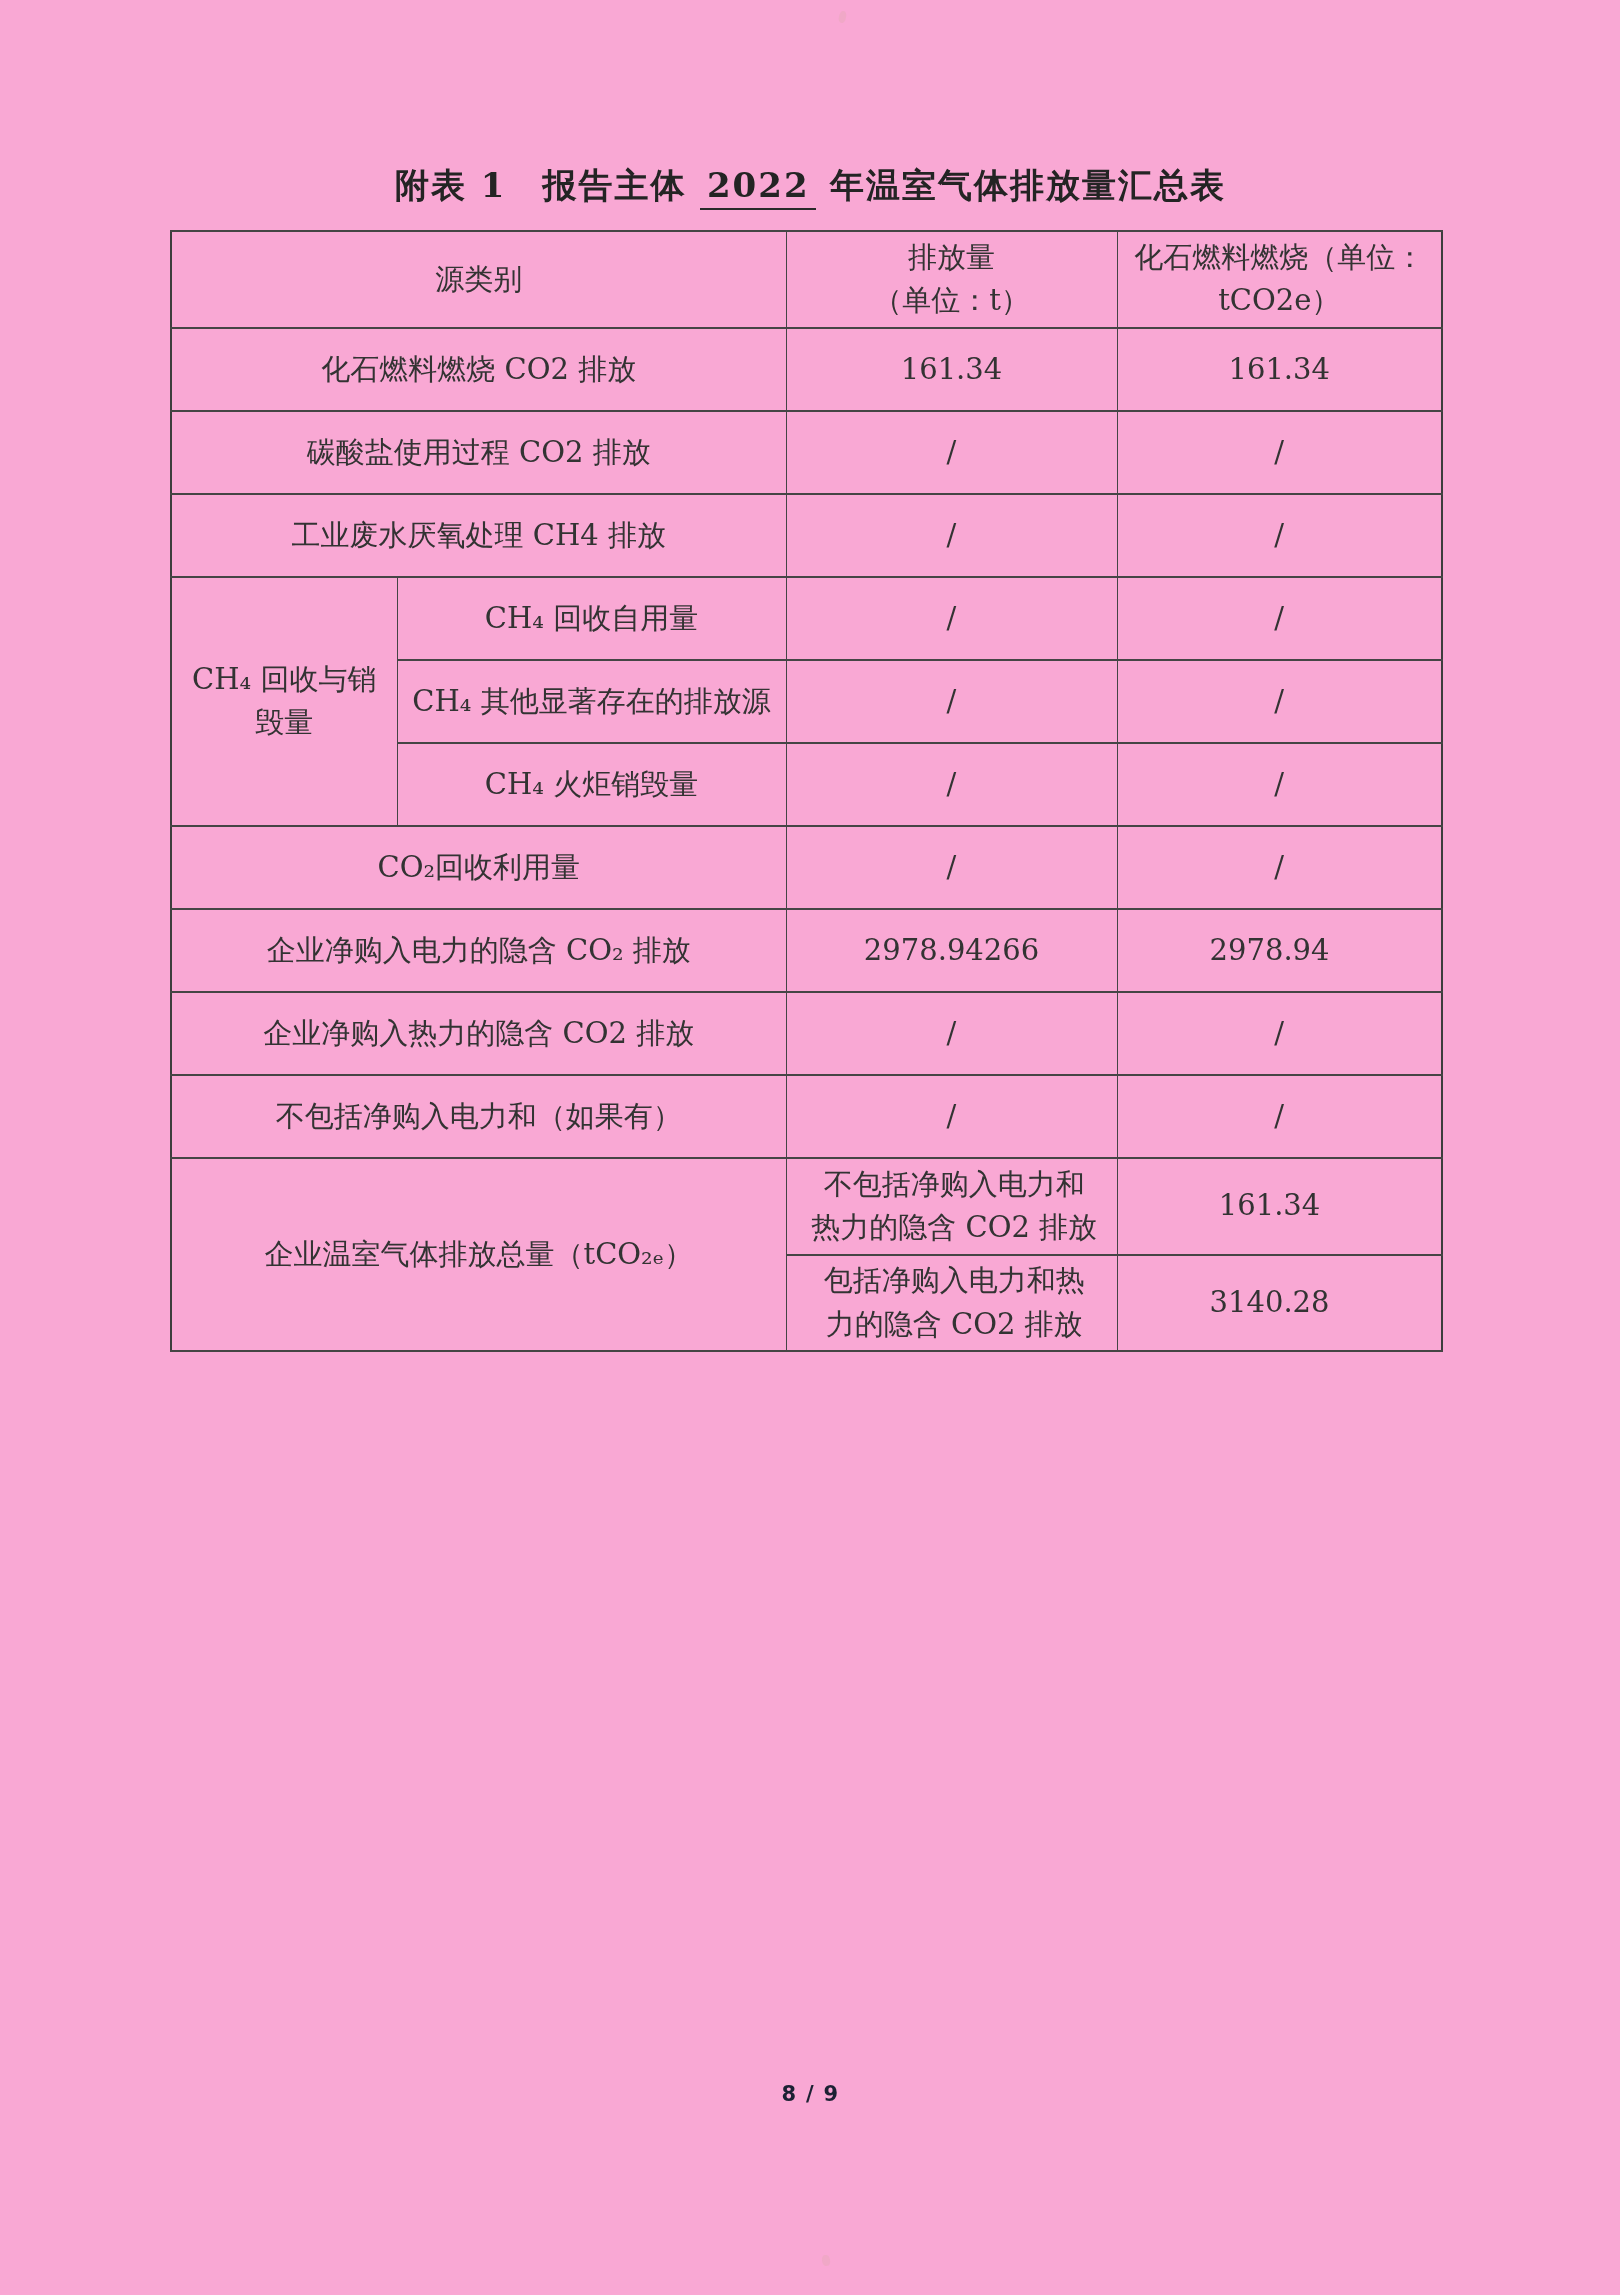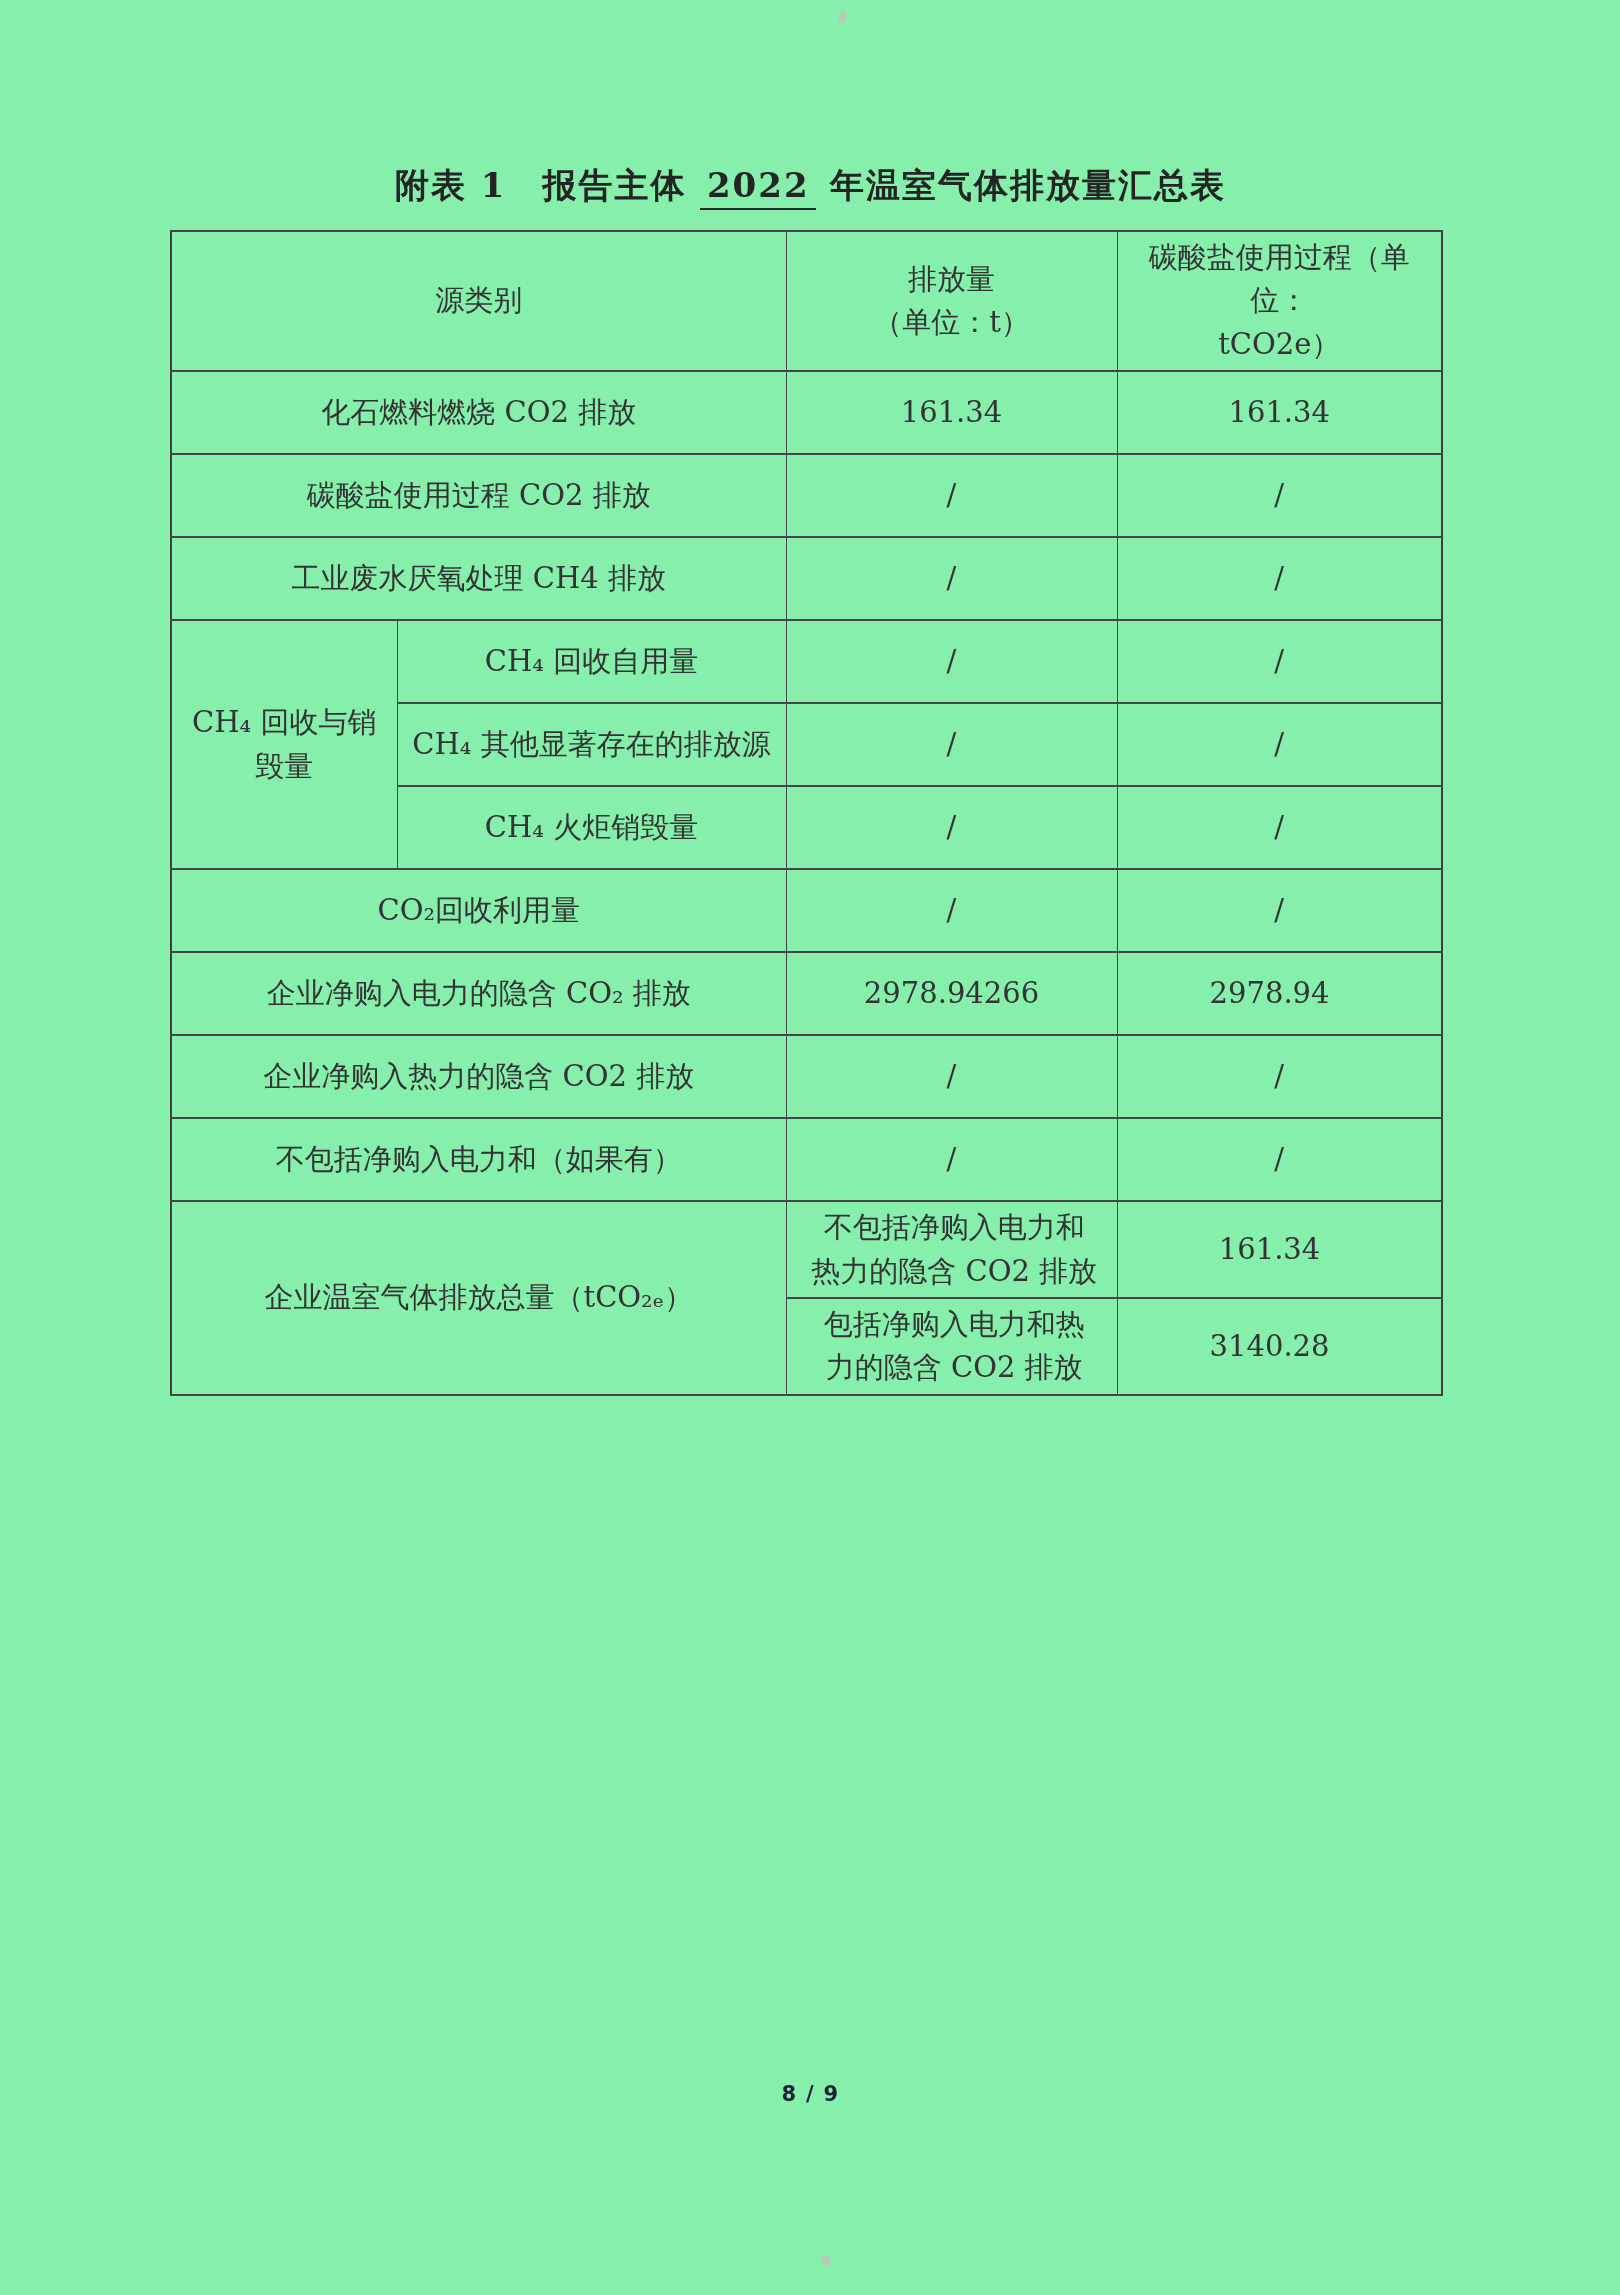--- a/index.html
+++ b/index.html
@@ -4,21 +4,21 @@
 <style>
   html, body {
     margin: 0;
     padding: 0;
     background: #ffffff;
   }
   .page {
     position: relative;
     width: 1621px;
     height: 2295px;
-    background: #86efac;
+    background: #f9a8d4;
     overflow: hidden;
     font-family: "DejaVu Serif", "DejaVu Sans", "Liberation Serif", serif;
     color: #333333;
   }
   .doc-title {
     position: absolute;
     top: 163px;
     left: 0;
     width: 100%;
     text-align: center;
@@ -104,21 +104,21 @@
       <col style="width:389px">
       <col style="width:331px">
       <col style="width:325px">
     </colgroup>
 
     <tbody>
         <tr class="row-header">
       <td colspan="2">源类别</td>
       <td class="prewrap">排放量
 （单位：t）</td>
-      <td class="prewrap">碳酸盐使用过程（单位：
+      <td class="prewrap">化石燃料燃烧（单位：
 tCO2e）</td>
     </tr>
 
     <tr class="row-std">
       <td colspan="2">化石燃料燃烧 CO2 排放</td>
       <td>161.34</td>
       <td>161.34</td>
     </tr>
 
     <tr class="row-std">

